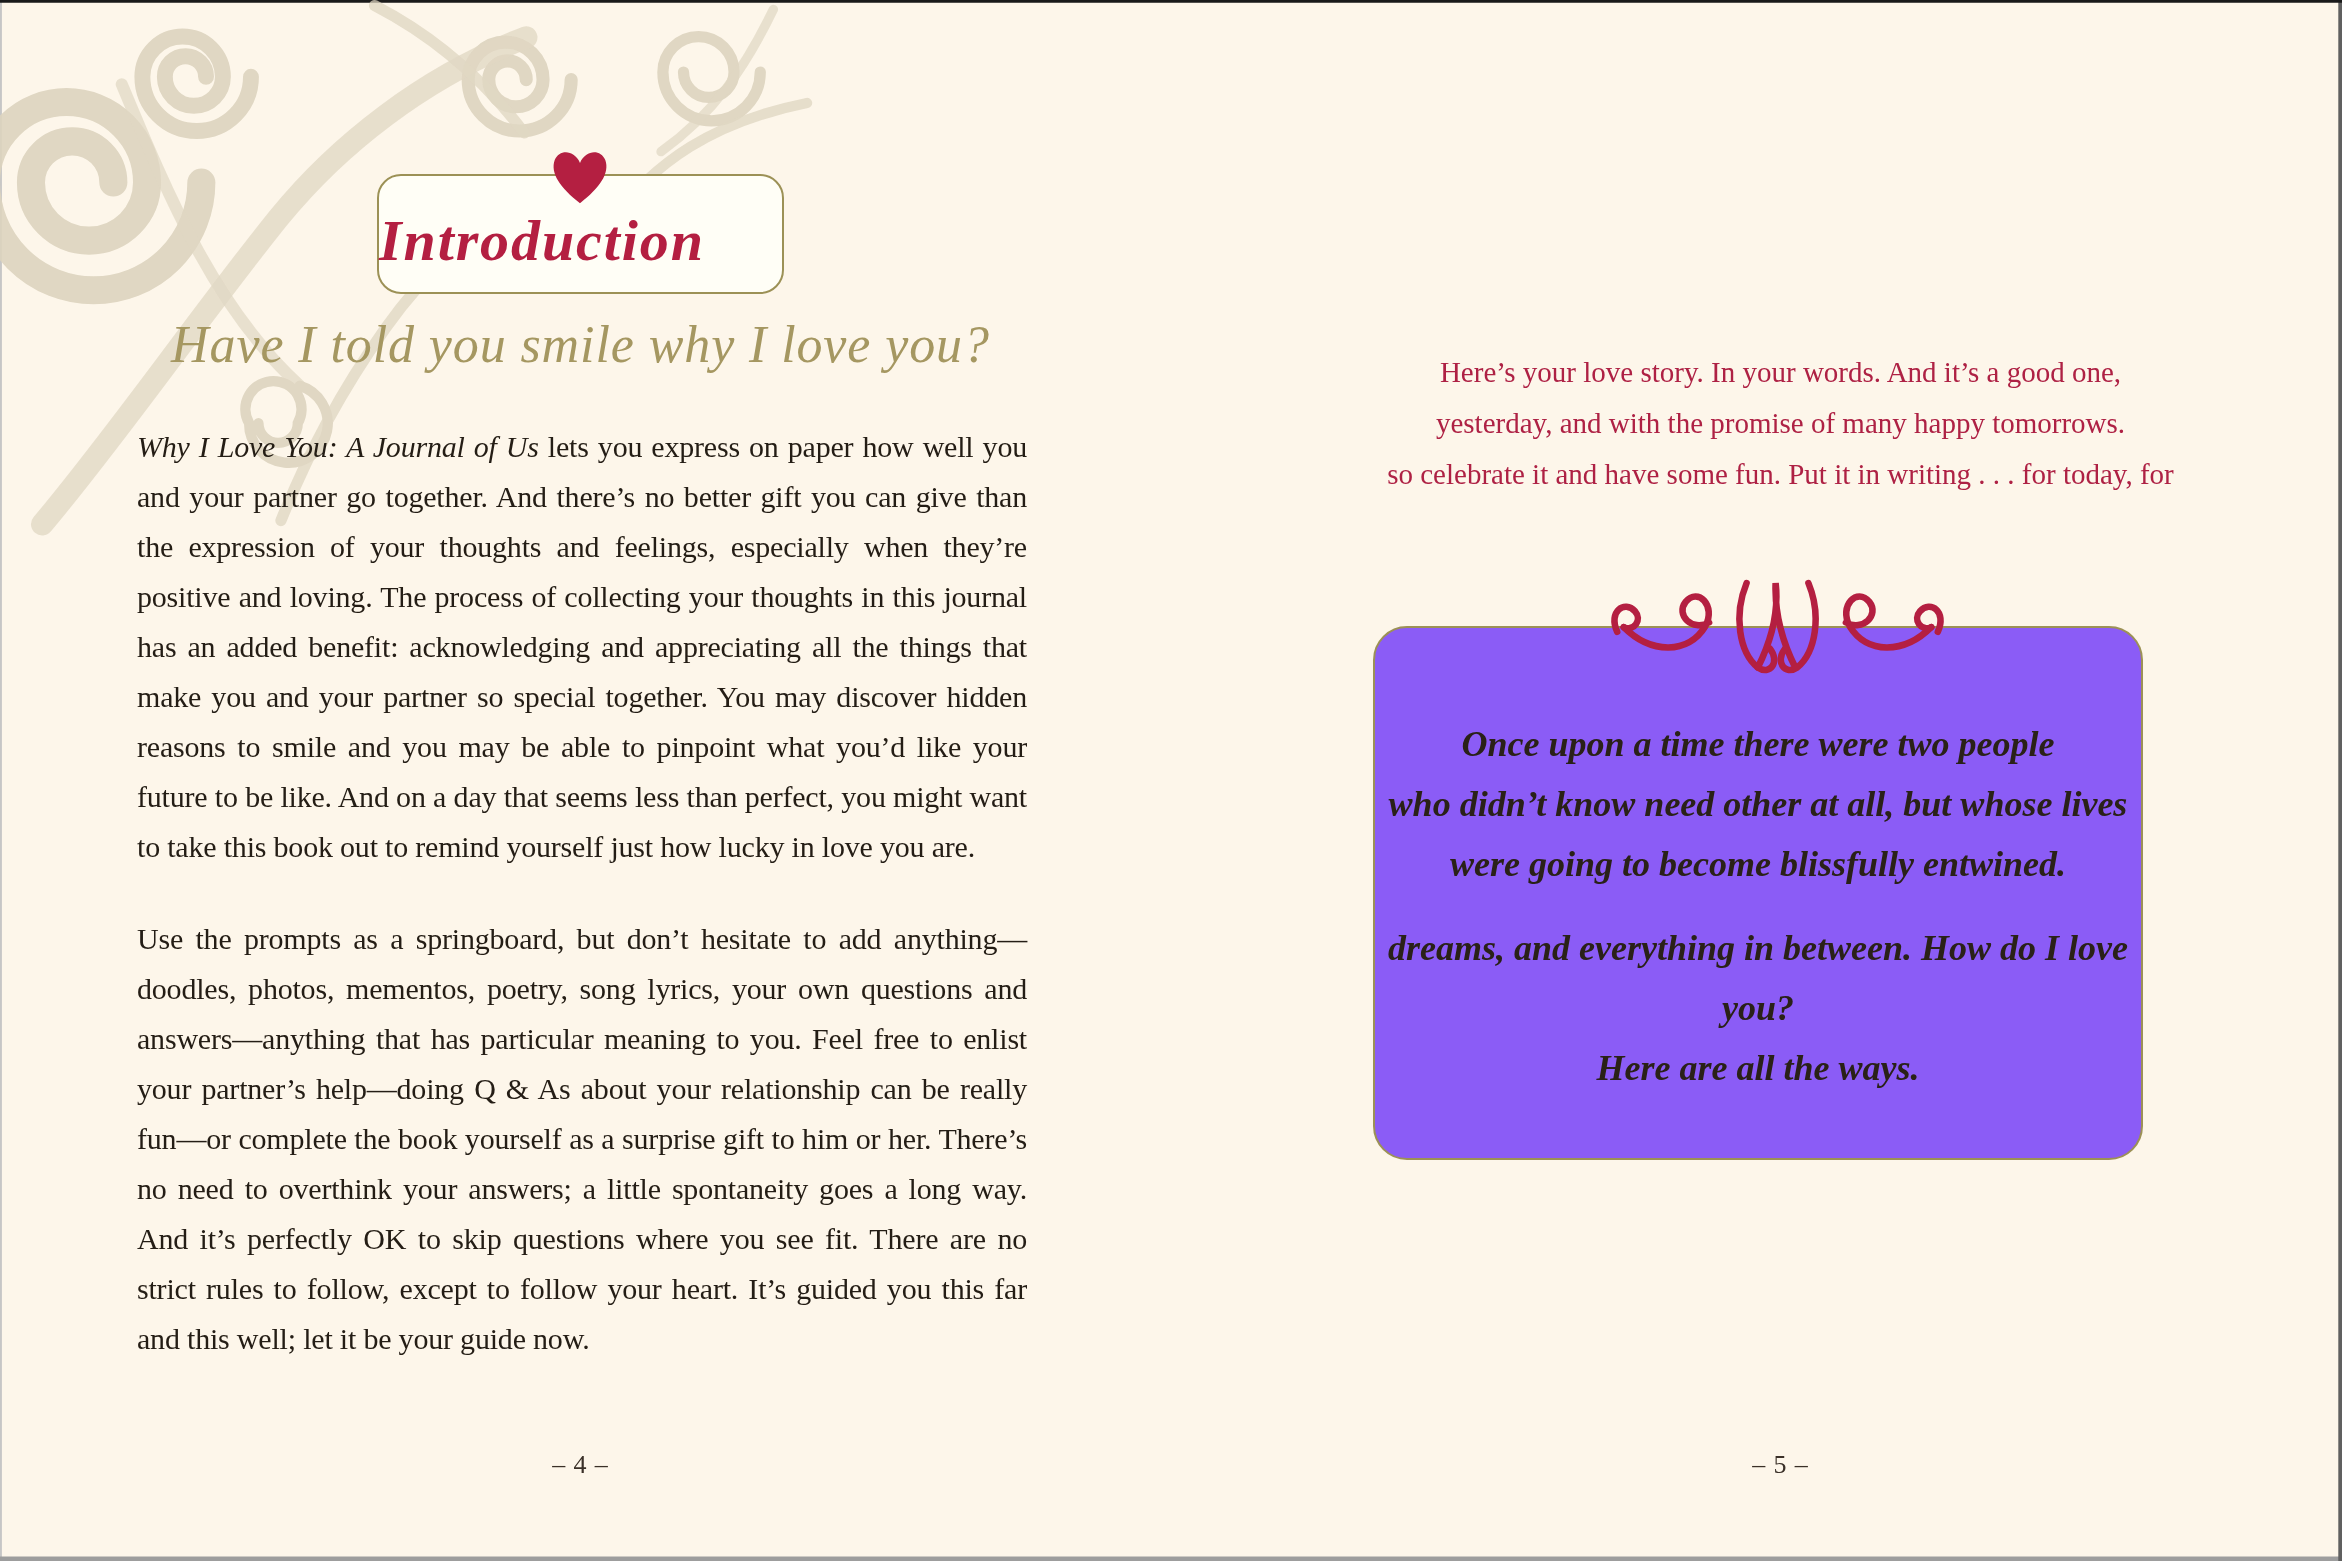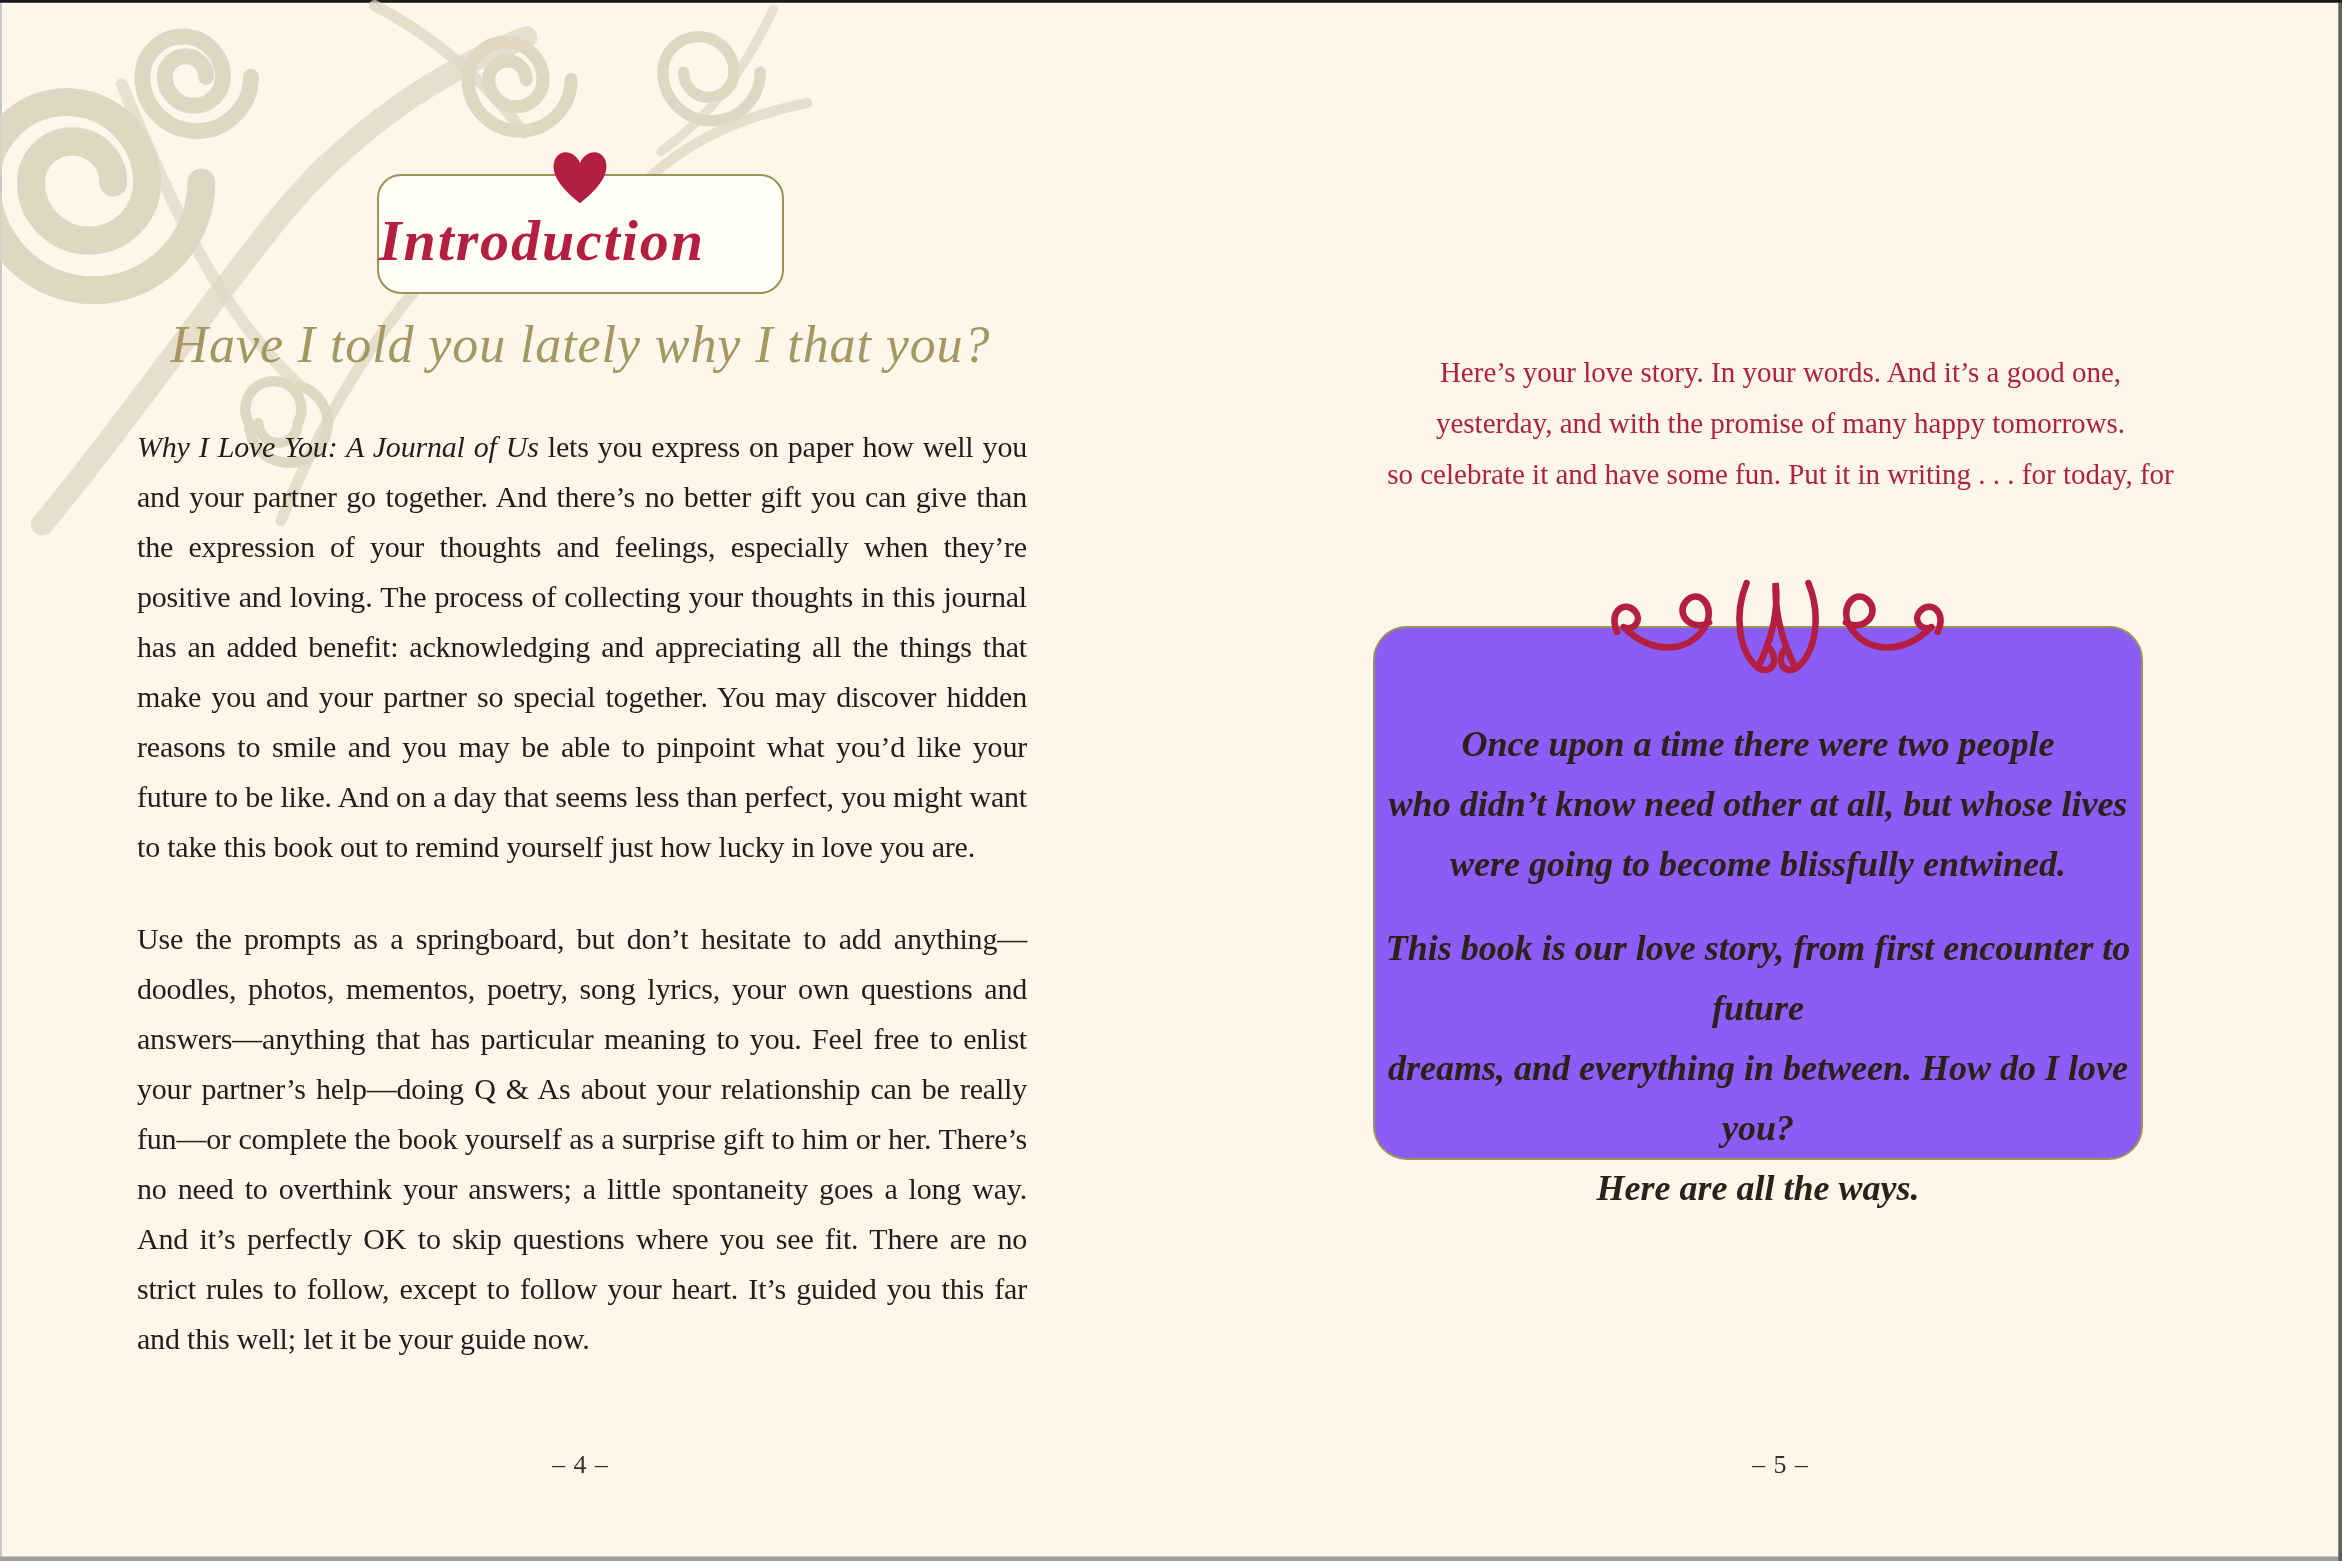--- a/index.html
+++ b/index.html
@@ -86,21 +86,21 @@
   <section>
 
     <div class="title-box">
       <span class="title-script">Introduction</span>
     </div>
 
     <svg class="heart" viewBox="0 0 66 63">
       <path fill="#b41f41" d="M33 60 C12 44 1 28 6 14 C11 2 27 3 33 17 C39 3 55 2 60 14 C65 28 54 44 33 60 Z"></path>
     </svg>
 
-    <h2 class="script-heading">Have I told you lately why I that you?</h2>
+    <h2 class="script-heading">Have I told you smile why I love you?</h2>
 
     <div class="body-copy">
       <p><em>Why I Love You: A Journal of Us</em><span> lets you express on paper how well you and your partner go together. And there’s no better gift you can give than the expression of your thoughts and feelings, especially when they’re positive and loving. The process of collecting your thoughts in this journal has an added benefit: acknowledging and appreciating all the things that make you and your partner so special together. You may discover hidden reasons to smile and you may be able to pinpoint what you’d like your future to be like.  And on a day that seems less than perfect, you might want to take this book out to remind yourself just how lucky in love you are.</span></p>
       <p>Use the prompts as a springboard, but don’t hesitate to add anything—doodles, photos, mementos, poetry, song lyrics, your own questions and answers—anything that has particular meaning to you. Feel free to enlist your partner’s help—doing Q &amp; As about your relationship can be really fun—or complete the book yourself as a surprise gift to him or her. There’s no need to overthink your answers; a little spontaneity goes a long way. And it’s perfectly OK to skip questions where you see fit. There are no strict rules to follow, except to follow your heart. It’s guided you this far and this well; let it be your guide now.</p>
     </div>
 
     <div class="page-num left">– 4 –</div>
   </section>
 
   <section>
@@ -121,21 +121,20 @@
       <path d="M 356,66 C 366,44 348,32 337,44 C 329,53 338,66 349,61"></path>
     </svg>
 
     <div class="quote-box">
       <div class="quote-para first">
         <div>Once upon a time there were two people</div>
         <div>who didn’t know need other at all, but whose lives</div>
         <div>were going to become blissfully entwined.</div>
       </div>
       <div class="quote-para second">
-        <div>This book is our love story, from first encounter to future</div>
         <div>dreams, and everything in between. How do I love you?</div>
         <div>Here are all the ways.</div>
       </div>
     </div>
 
     <div class="page-num right">– 5 –</div>
   </section>
 
 </div>
 

